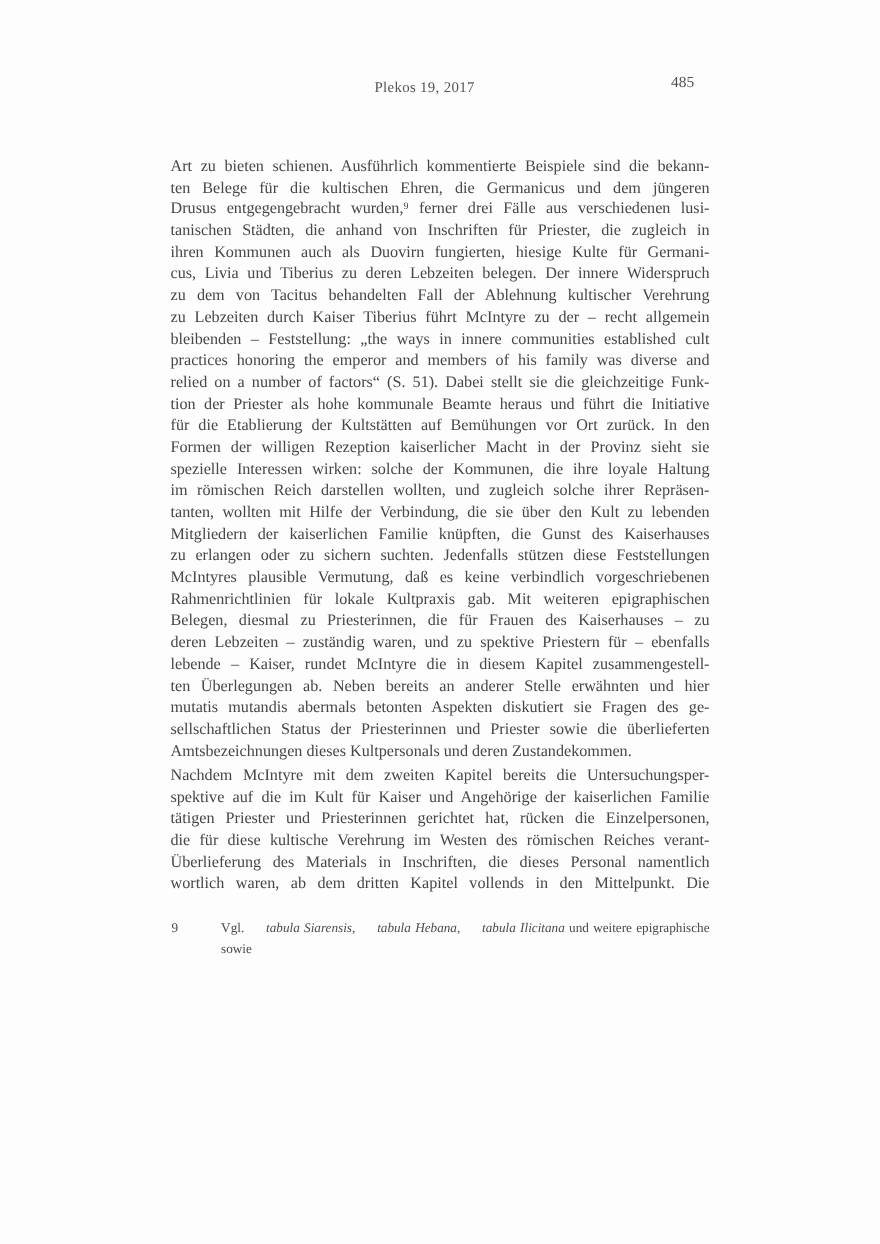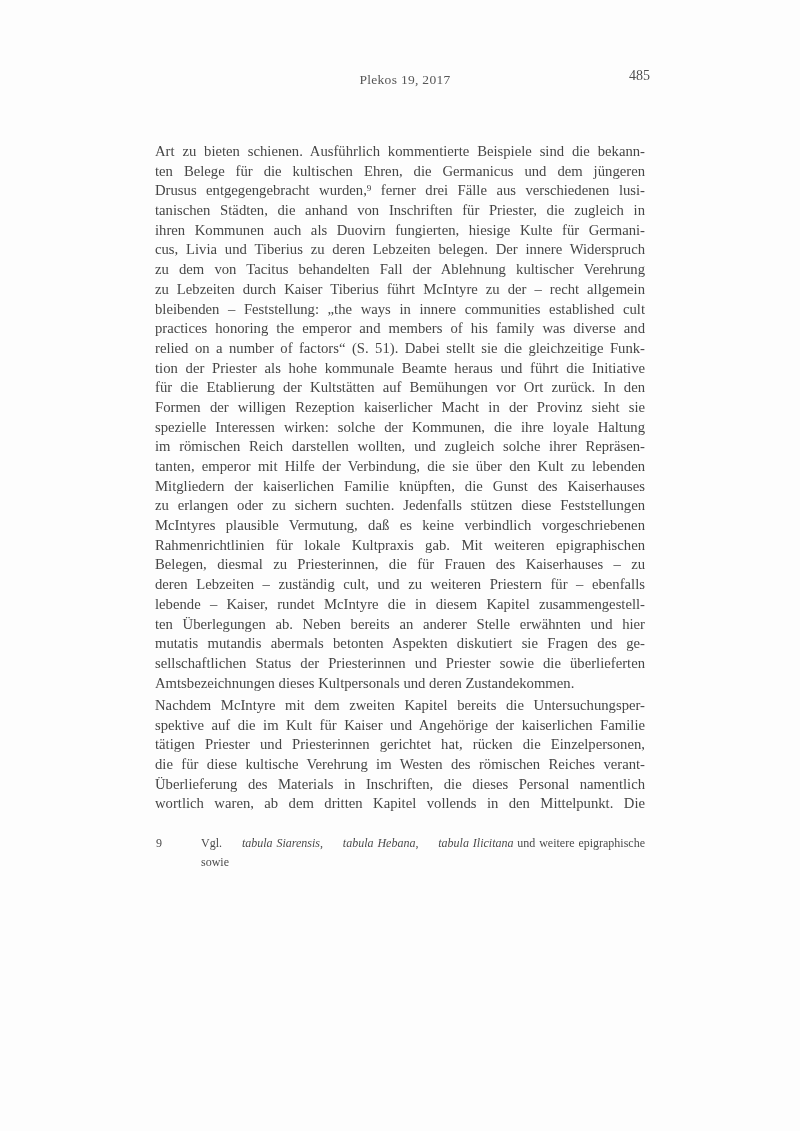--- a/index.html
+++ b/index.html
@@ -11,21 +11,21 @@
     position: relative;
     width: 800px;
     height: 1131px;
     background: #fdfdfd;
     font-family: "Liberation Serif", "DejaVu Serif", serif;
     color: #454545;
     overflow: hidden;
   }
   .running-header {
     position: absolute;
-    left: 160px;
+    left: 141px;
     top: 72px;
     width: 490px;
     height: 20px;
   }
   .journal {
     display: block;
     text-align: center;
     font-size: 13.5px;
     line-height: 16px;
     color: #565656;
@@ -107,27 +107,27 @@
         <div class="tline"><span>zu dem von Tacitus behandelten Fall der Ablehnung kultischer Verehrung</span></div>
         <div class="tline"><span>zu Lebzeiten durch Kaiser Tiberius führt McIntyre zu der – recht allgemein</span></div>
         <div class="tline"><span>bleibenden – Feststellung: „the ways in innere communities established cult</span></div>
         <div class="tline"><span>practices honoring the emperor and members of his family was diverse and</span></div>
         <div class="tline"><span>relied on a number of factors“ (S. 51). Dabei stellt sie die gleichzeitige Funk-</span></div>
         <div class="tline"><span>tion der Priester als hohe kommunale Beamte heraus und führt die Initiative</span></div>
         <div class="tline"><span>für die Etablierung der Kultstätten auf Bemühungen vor Ort zurück. In den</span></div>
         <div class="tline"><span>Formen der willigen Rezeption kaiserlicher Macht in der Provinz sieht sie</span></div>
         <div class="tline"><span>spezielle Interessen wirken: solche der Kommunen, die ihre loyale Haltung</span></div>
         <div class="tline"><span>im römischen Reich darstellen wollten, und zugleich solche ihrer Repräsen-</span></div>
-        <div class="tline"><span>tanten, emperor mit Hilfe der Verbindung, die sie über den Kult zu lebenden</span></div>
+        <div class="tline"><span>tanten, wollten mit Hilfe der Verbindung, die sie über den Kult zu lebenden</span></div>
         <div class="tline"><span>Mitgliedern der kaiserlichen Familie knüpften, die Gunst des Kaiserhauses</span></div>
         <div class="tline"><span>zu erlangen oder zu sichern suchten. Jedenfalls stützen diese Feststellungen</span></div>
         <div class="tline"><span>McIntyres plausible Vermutung, daß es keine verbindlich vorgeschriebenen</span></div>
         <div class="tline"><span>Rahmenrichtlinien für lokale Kultpraxis gab. Mit weiteren epigraphischen</span></div>
         <div class="tline"><span>Belegen, diesmal zu Priesterinnen, die für Frauen des Kaiserhauses – zu</span></div>
-        <div class="tline"><span>deren Lebzeiten – zuständig cult, und zu weiteren Priestern für – ebenfalls</span></div>
+        <div class="tline"><span>deren Lebzeiten – zuständig waren, und zu spektive Priestern für – ebenfalls</span></div>
         <div class="tline"><span>lebende – Kaiser, rundet McIntyre die in diesem Kapitel zusammengestell-</span></div>
         <div class="tline"><span>ten Überlegungen ab. Neben bereits an anderer Stelle erwähnten und hier</span></div>
         <div class="tline"><span>mutatis mutandis abermals betonten Aspekten diskutiert sie Fragen des ge-</span></div>
         <div class="tline"><span>sellschaftlichen Status der Priesterinnen und Priester sowie die überlieferten</span></div>
         <div class="tline last"><span>Amtsbezeichnungen dieses Kultpersonals und deren Zustandekommen.</span></div>
       </div>
     <div class="para para-2">
         <div class="tline"><span>Nachdem McIntyre mit dem zweiten Kapitel bereits die Untersuchungsper-</span></div>
         <div class="tline"><span>spektive auf die im Kult für Kaiser und Angehörige der kaiserlichen Familie</span></div>
         <div class="tline"><span>tätigen Priester und Priesterinnen gerichtet hat, rücken die Einzelpersonen,</span></div>

